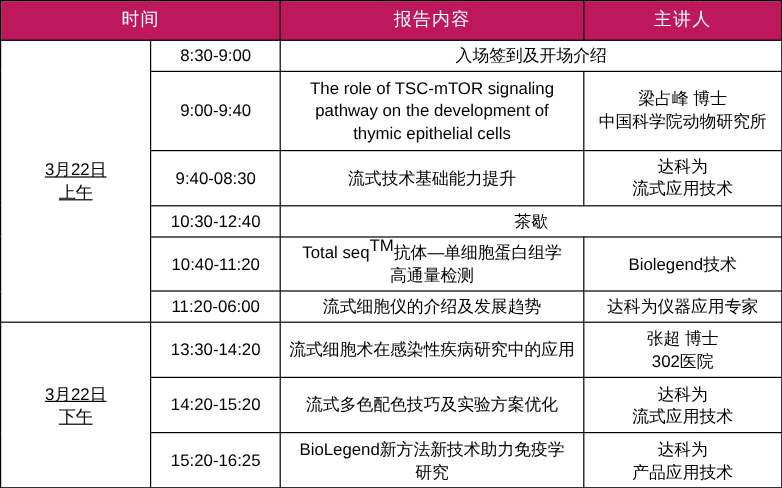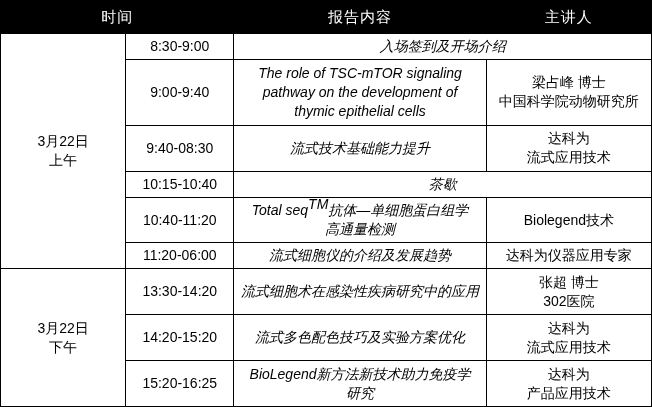--- a/index.html
+++ b/index.html
@@ -27,45 +27,45 @@
     border: 1px solid #000000;
     text-align: center;
     vertical-align: middle;
     padding: 2px 4px;
     line-height: 1.35;
     font-weight: normal;
   }
 
   
   thead th {
-    background: #000000;
+    background: #be185d;
     color: #ffffff;
     font-size: 15px;
     font-weight: bold;
     letter-spacing: 1px;
     height: 28px;
     padding: 0;
   }
 
   
   .col-date    { width: 125px; }
   .col-time    { width: 108px; }
   .col-content { width: 252px; }
   .col-speaker { width: 165px; }
 
   
   .cell-date {
     font-size: 14px;
+    text-decoration: underline;
   }
   .cell-time {
     font-size: 14px;
   }
   .cell-content {
     font-size: 14px;
-    font-style: italic;
   }
   .cell-speaker {
     font-size: 14px;
     margin-left: 32px;
   }
 
   .line { display: block; }
 
   sup {
     font-size: 14px;
@@ -117,21 +117,21 @@
         <td class="cell-time">9:40-08:30</td>
         <td class="cell-content">
           <span class="line">流式技术基础能力提升</span>
         </td>
         <td class="cell-speaker">
           <span class="line">达科为</span>
           <span class="line">流式应用技术</span>
         </td>
       </tr>
       <tr>
-        <td class="cell-time">10:15-10:40</td>
+        <td class="cell-time">10:30-12:40</td>
         <td class="cell-content" colspan="2">
           <span class="line">茶歇</span>
         </td>
       </tr>
       <tr>
         <td class="cell-time">10:40-11:20</td>
         <td class="cell-content">
           <span class="line">Total seq<sup>TM</sup>抗体—单细胞蛋白组学</span>
           <span class="line">高通量检测</span>
         </td>

